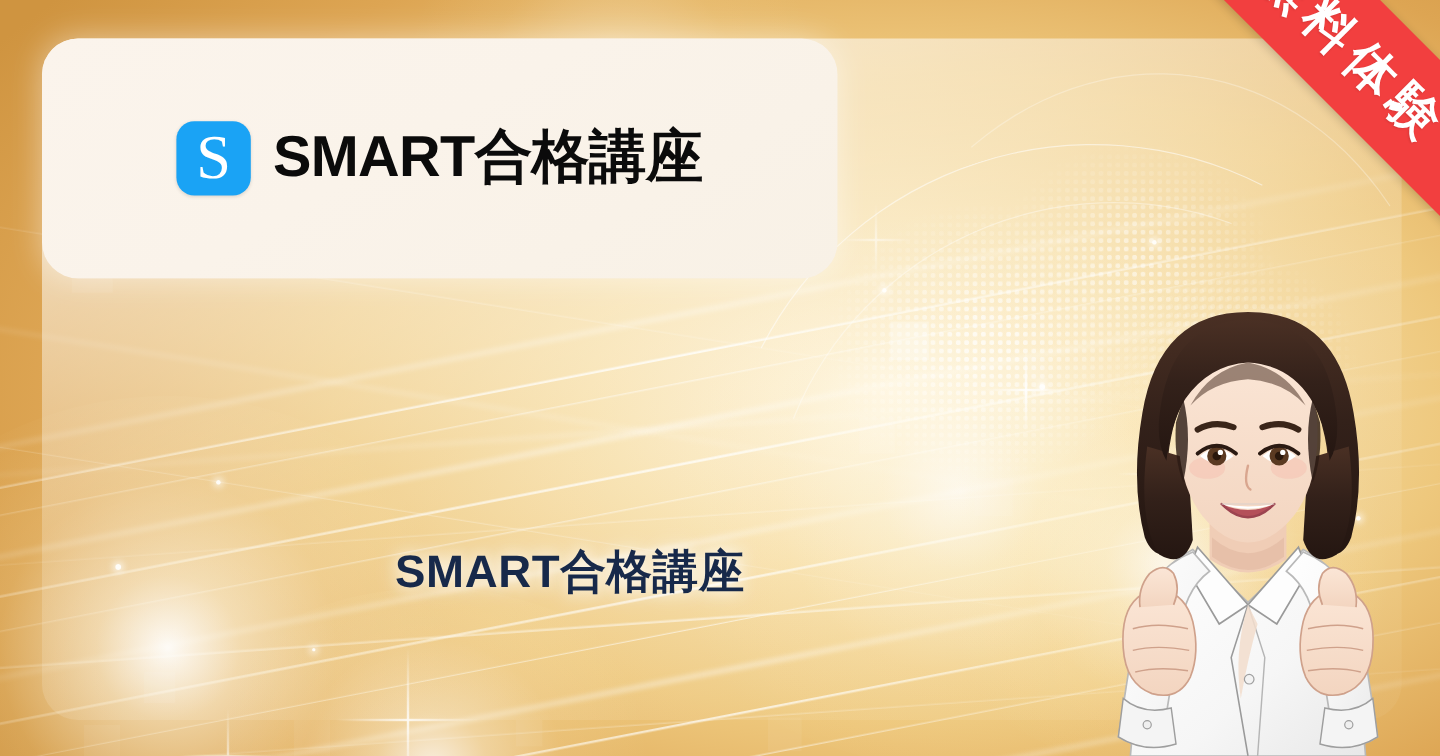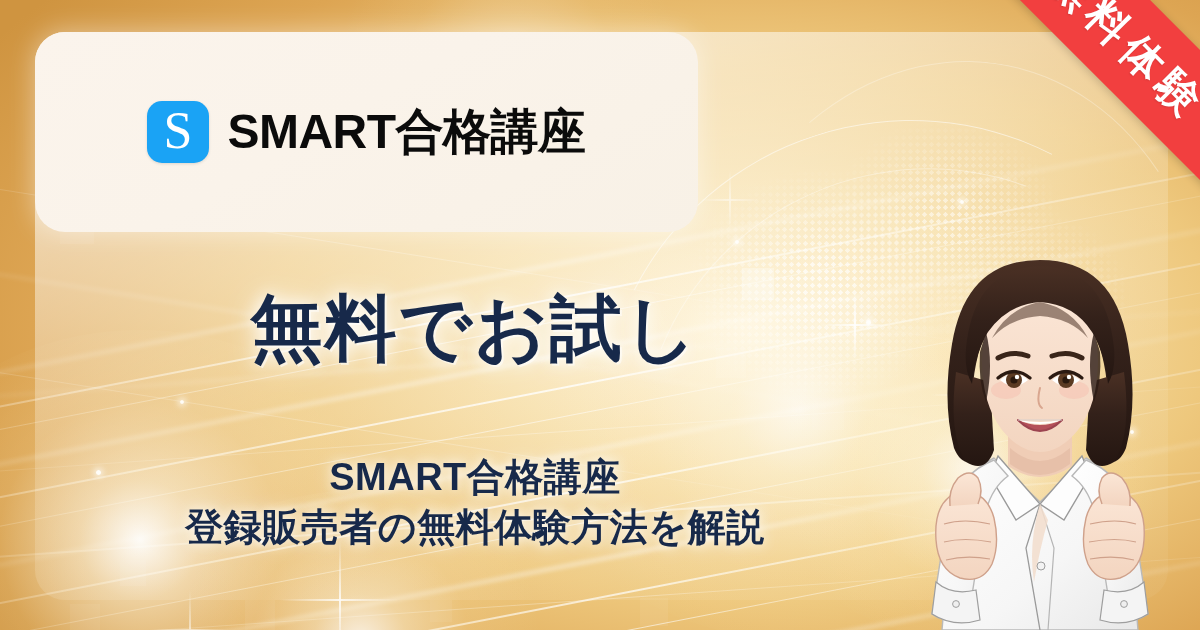--- a/index.html
+++ b/index.html
@@ -328,25 +328,23 @@
         <span class="logo-tile">
           <svg viewBox="0 0 62 62" width="62" height="62" aria-hidden="true">
             <text x="31" y="47" font-family="'Liberation Serif', serif" font-size="52" font-weight="400" fill="#ffffff" text-anchor="middle">S</text>
           </svg>
         </span>
         <span class="brand-title">SMART合格講座</span>
       </div>
     </div>
   </div>
 
-  <div class="headline">無料でお試し</div>
 
   <div class="subtitle">
     <div class="l1">SMART合格講座</div>
-    <div class="l2">登録販売者の無料体験方法を解説</div>
   </div>
 
   <div class="person">
     <svg viewBox="0 0 300 378" width="300" height="378" aria-hidden="true">
       <defs>
         <linearGradient id="hairG" x1="0" y1="0" x2="0" y2="1">
           <stop offset="0%" stop-color="#4a3024"></stop>
           <stop offset="45%" stop-color="#33211a"></stop>
           <stop offset="100%" stop-color="#241611"></stop>
         </linearGradient>

